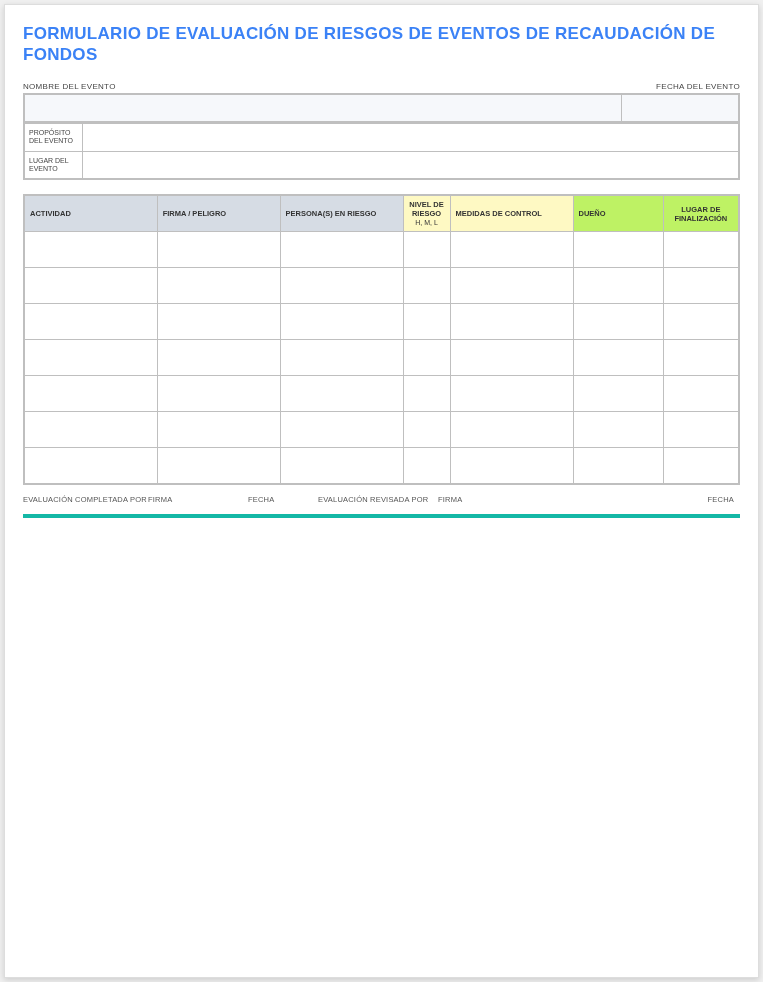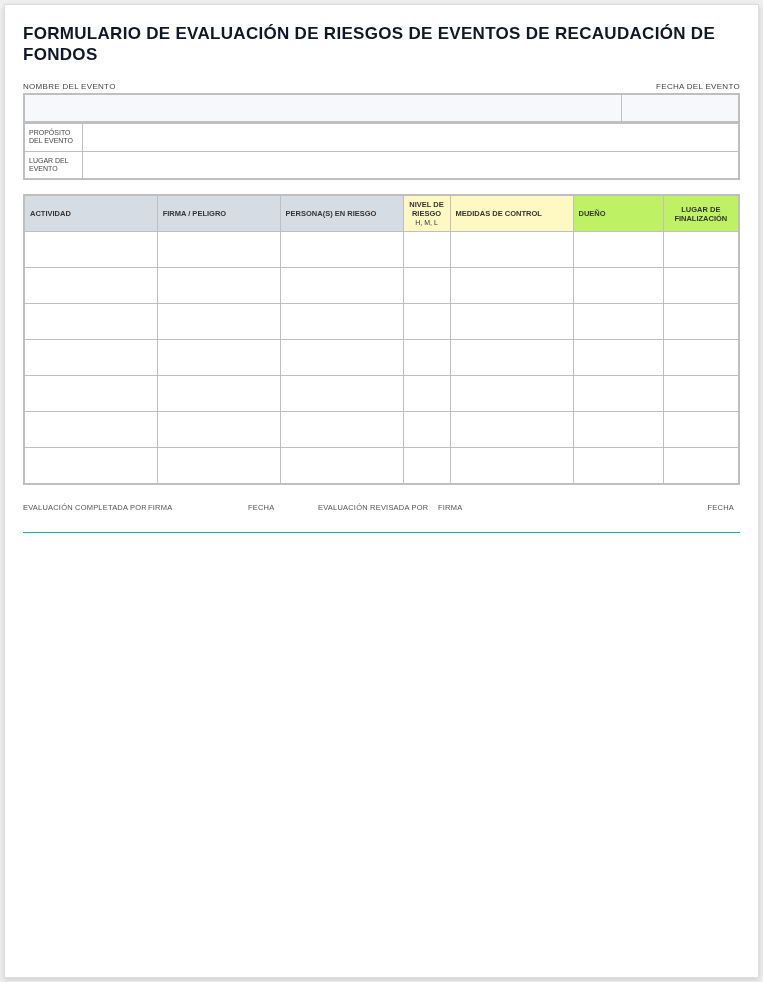--- a/index.html
+++ b/index.html
@@ -14,21 +14,21 @@
   width: 755px;
   height: 974px;
   background: #fff;
   border: 1px solid #ddd;
   box-shadow: 0 2px 6px rgba(0,0,0,0.15);
   padding: 18px 18px 18px 18px;
 }
 .title {
   font-size: 17px;
   font-weight: bold;
-  color: #0f172a;
+  color: #3b82f6;
   letter-spacing: 0.3px;
   line-height: 1.25;
   margin-bottom: 10px;
 }
 .header-labels {
   display: flex;
   font-size: 8px;
   color: #444;
   letter-spacing: 0.3px;
   margin-bottom: 2px;
@@ -103,23 +103,22 @@
 .bg-mid  { background: #fef9c3; }
 .bg-gray { background: #bef264; }
 .risk-table td.row-cell { height: 36px; }
 .footer-row {
   display: flex;
   font-size: 7.5px;
   color: #555;
   letter-spacing: 0.2px;
 }
 .footer-row > div {
-  border-bottom: 1px solid #14b8a6;
-  padding-bottom: 20px;
-  margin-top: 8px;
+  border-bottom: 4px solid #14b8a6;
+  padding-bottom: 10px;
 }
 .f-w1 { flex: 0 0 125px; }
 .f-w2 { flex: 0 0 100px; }
 .f-w3 { flex: 0 0 60px; }
 .f-w4 { flex: 0 0 130px; padding-left:10px;}
 .f-w5 { flex: 0 0 100px; }
 .f-w6 { flex: 1; text-align: right; padding-right:6px;}
 </style>
 </head>
 <body>

